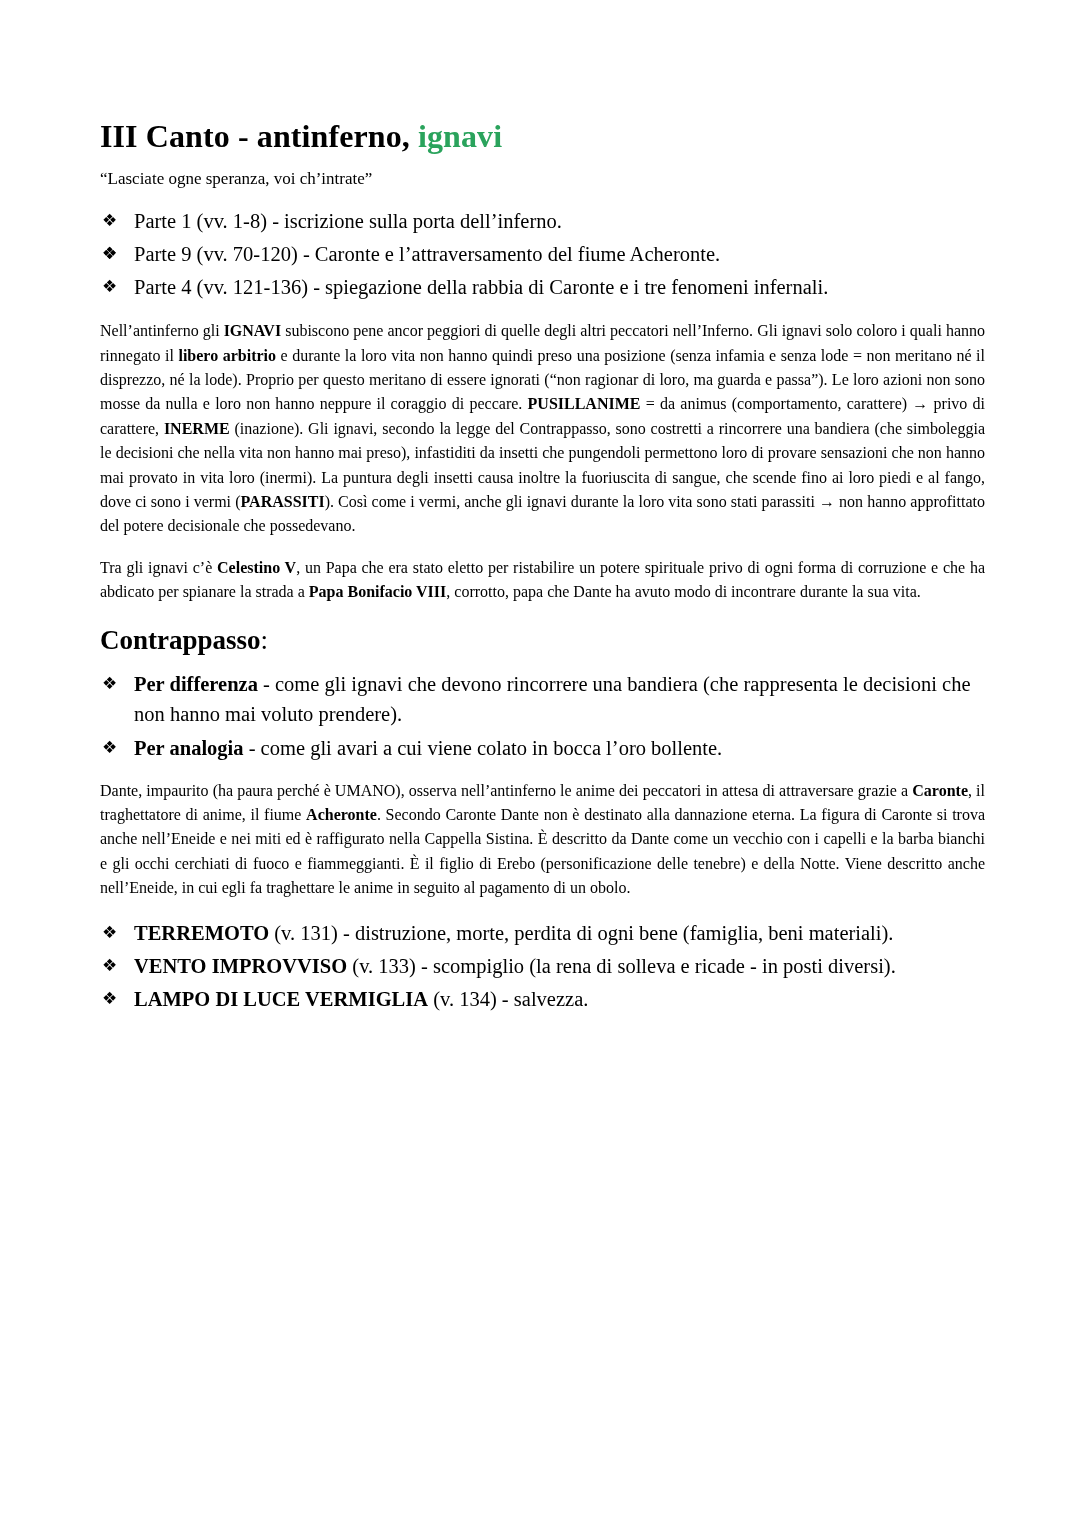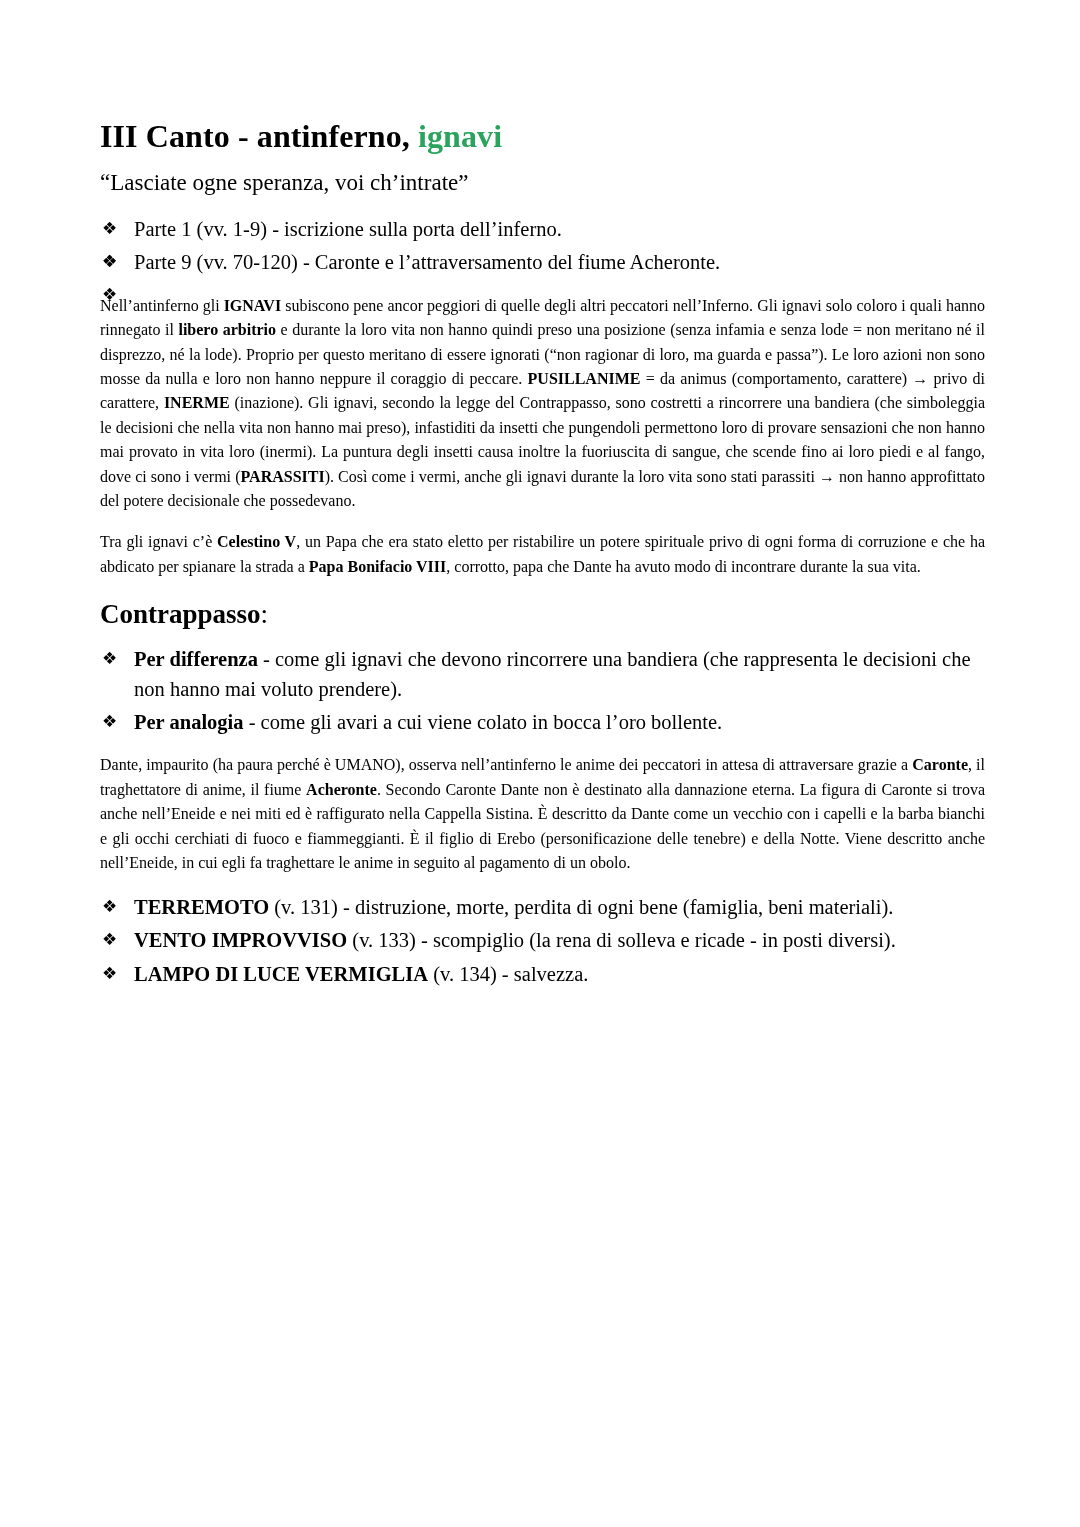--- a/index.html
+++ b/index.html
@@ -27,21 +27,21 @@
     font-size: 32px;
     font-weight: bold;
     line-height: 1.18;
     margin: 0 0 12px 0;
     letter-spacing: 0.1px;
   }
   .doc-title .accent {
     color: #2aa35c;
   }
   .quote-line {
-    font-size: 23px;
+    font-size: 17px;
     line-height: 1.3;
     margin: 0 0 16px 0;
   }
   p.para {
     font-size: 16px;
     line-height: 1.525;
     text-align: justify;
     text-justify: inter-word;
     margin: 0 0 17px 0;
     hyphens: none;
@@ -89,31 +89,32 @@
 
   <h1 class="doc-title">
     <span>III Canto - antinferno, </span><span class="accent">ignavi</span>
   </h1>
 
   <p class="quote-line">“Lasciate ogne speranza, voi ch’intrate”</p>
 
   <ul class="bullets">
     <li>
       <span class="bullet-glyph">❖</span>
-      <span>Parte 1 (vv. 1-9) - iscrizione sulla porta dell’inferno.</span>
+      <span>Parte 1 (vv. 1-8) - iscrizione sulla porta dell’inferno.</span>
     </li>
     <li>
       <span class="bullet-glyph">❖</span>
     </li>
     <li>
       <span class="bullet-glyph">❖</span>
       <span>Parte 9 (vv. 70-120) - Caronte e l’attraversamento del fiume Acheronte.</span>
     </li>
     <li>
       <span class="bullet-glyph">❖</span>
+      <span>Parte 4 (vv. 121-136) - spiegazione della rabbia di Caronte e i tre fenomeni infernali.</span>
     </li>
   </ul>
 
   <p class="para"><span>Nell’antinferno gli </span><b>IGNAVI</b><span> subiscono pene ancor peggiori di quelle degli altri peccatori nell’Inferno. Gli ignavi solo coloro i quali hanno rinnegato il </span><b>libero arbitrio</b><span> e durante la loro vita non hanno quindi preso una posizione (senza infamia e senza lode = non meritano né il disprezzo, né la lode). Proprio per questo meritano di essere ignorati (“non ragionar di loro, ma guarda e passa”). Le loro azioni non sono mosse da nulla e loro non hanno neppure il coraggio di peccare. </span><b>PUSILLANIME</b><span> = da animus (comportamento, carattere) → privo di carattere, </span><b>INERME</b><span> (inazione). Gli ignavi, secondo la legge del Contrappasso, sono costretti a rincorrere una bandiera (che simboleggia le decisioni che nella vita non hanno mai preso), infastiditi da insetti che pungendoli permettono loro di provare sensazioni che non hanno mai provato in vita loro (inermi). La puntura degli insetti causa inoltre la fuoriuscita di sangue, che scende fino ai loro piedi e al fango, dove ci sono i vermi (</span><b>PARASSITI</b><span>). Così come i vermi, anche gli ignavi durante la loro vita sono stati parassiti → non hanno approfittato del potere decisionale che possedevano.</span></p>
 
   <p class="para"><span>Tra gli ignavi c’è </span><b>Celestino V</b><span>, un Papa che era stato eletto per ristabilire un potere spirituale privo di ogni forma di corruzione e che ha abdicato per spianare la strada a </span><b>Papa Bonifacio VIII</b><span>, corrotto, papa che Dante ha avuto modo di incontrare durante la sua vita.</span></p>
 
   <p class="section-label"><b>Contrappasso</b><span>:</span></p>
 
   <ul class="bullets gap-sm">

